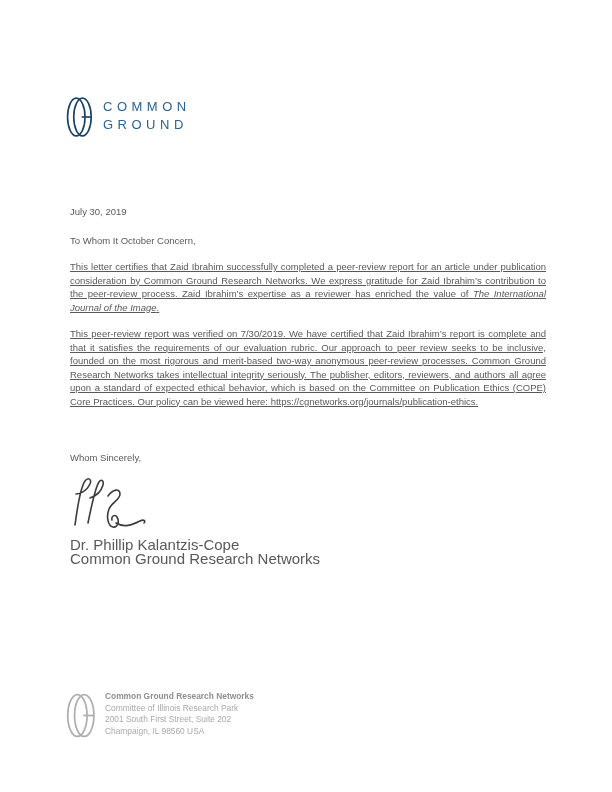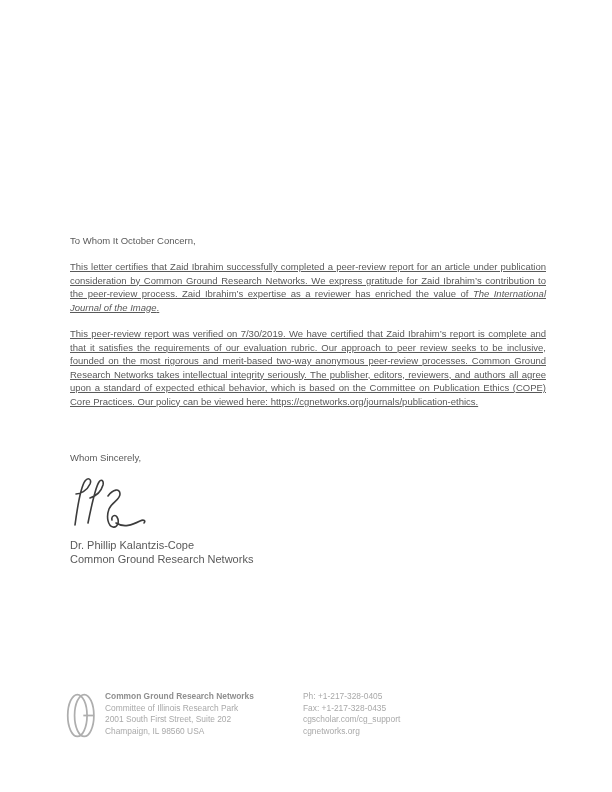--- a/index.html
+++ b/index.html
@@ -22,34 +22,46 @@
   .date{top:205px;}
   .salutation{top:234px;}
   .para{text-align:justify;text-decoration:underline;}
   .p1{top:260px;}
   .p2{top:327px;}
   .closing{top:451px;}
   .journal-italic{font-style:italic;}
   
   .signature{position:absolute;left:70px;top:476px;width:80px;height:56px;color:#3c3c3c;}
   .signatory{position:absolute;left:70px;top:538px;color:#595959;
-             font-size:11px;line-height:14px;}
+             font-size:15px;line-height:14px;}
   
   .footer-monogram{position:absolute;left:66px;top:690px;width:31px;height:51px;color:#aeaeae;}
   .f-col{position:absolute;top:691px;font-size:8.4px;line-height:11.6px;color:#a9a9a9;}
   .f-left{left:105px;}
   .f-right{left:303px;}
   .f-org{color:#8f8f8f;font-weight:bold;}
 </style>
 </head>
 <body>
 
 <div class="page">
 
+  <header class="brand">
+    <svg class="monogram" viewBox="0 0 34 50" aria-hidden="true">
+      <ellipse cx="12.5" cy="25" rx="10.6" ry="23" fill="none" stroke="currentColor" stroke-width="2"></ellipse>
+      <ellipse cx="20" cy="25" rx="10.6" ry="23" fill="none" stroke="currentColor" stroke-width="2"></ellipse>
+      <line x1="19" y1="25" x2="30.6" y2="25" stroke="currentColor" stroke-width="2"></line>
+    </svg>
+    <div class="wordmark">
+      <div>COMMON</div>
+      <div>GROUND</div>
+    </div>
+  </header>
 
+  <p class="lt date">July 30, 2019</p>
 
   <p class="lt salutation">To Whom It October Concern,</p>
 
   <p class="lt para p1"><span>This letter certifies that Zaid Ibrahim successfully completed a peer-review report for an article under publication consideration by Common Ground Research Networks. We express gratitude for Zaid Ibrahim’s contribution to the peer-review process. Zaid Ibrahim’s expertise as a reviewer has enriched the value of </span><span class="journal-italic">The International Journal of the Image</span><span>.</span></p>
 
   <p class="lt para p2">This peer-review report was verified on 7/30/2019. We have certified that Zaid Ibrahim’s report is complete and that it satisfies the requirements of our evaluation rubric. Our approach to peer review seeks to be inclusive, founded on the most rigorous and merit-based two-way anonymous peer-review processes. Common Ground Research Networks takes intellectual integrity seriously. The publisher, editors, reviewers, and authors all agree upon a standard of expected ethical behavior, which is based on the Committee on Publication Ethics (COPE) Core Practices. Our policy can be viewed here: https://cgnetworks.org/journals/publication-ethics.</p>
 
   <p class="lt closing">Whom Sincerely,</p>
 
   <svg class="signature" viewBox="0 0 80 56" aria-hidden="true">
@@ -72,20 +84,14 @@
     <line x1="19" y1="25" x2="30.6" y2="25" stroke="currentColor" stroke-width="1.9"></line>
   </svg>
 
   <div class="f-col f-left">
     <div class="f-org">Common Ground Research Networks</div>
     <div>Committee of Illinois Research Park</div>
     <div>2001 South First Street, Suite 202</div>
     <div>Champaign, IL 98560 USA</div>
   </div>
 
-  <div class="f-col f-right">
-    <div>Ph: +1-217-328-0405</div>
-    <div>Fax: +1-217-328-0435</div>
-    <div>cgscholar.com/cg_support</div>
-    <div>cgnetworks.org</div>
-  </div>
 
 </div>
 
 </body></html>

